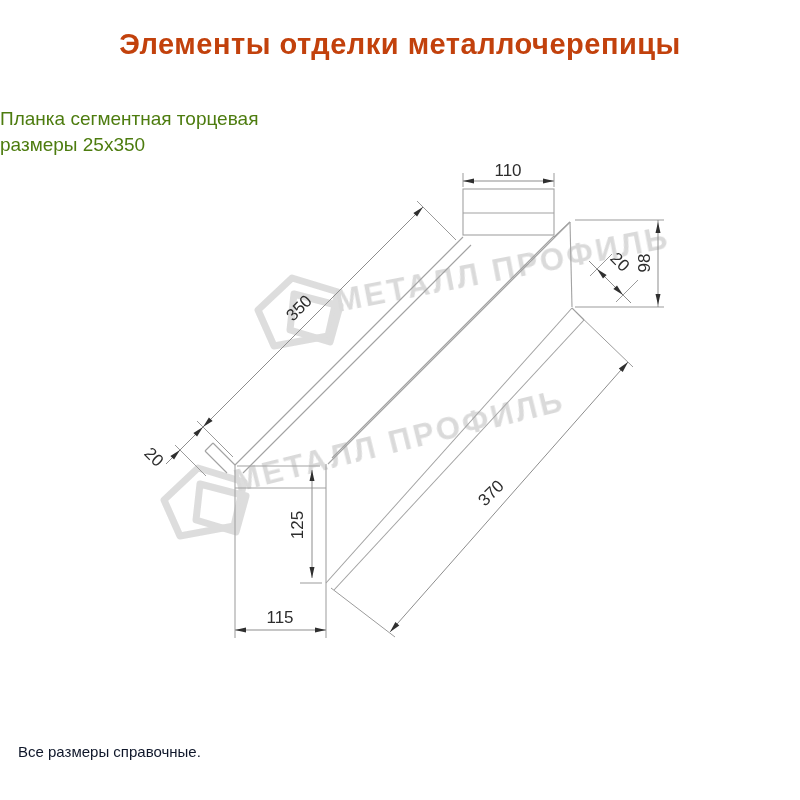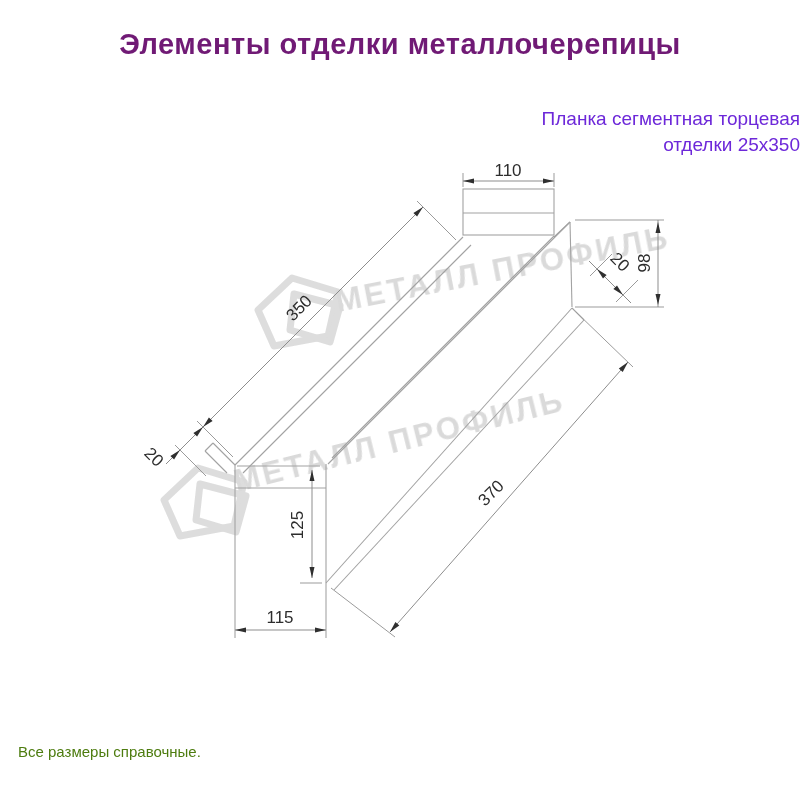--- a/index.html
+++ b/index.html
@@ -1,43 +1,43 @@
 <!DOCTYPE html>
 <html><head>
 <meta charset="utf-8">
 <style>
   html,body{margin:0;padding:0;background:#ffffff;}
   #page{position:relative;width:800px;height:800px;background:#ffffff;overflow:hidden;
         font-family:"Liberation Sans",sans-serif;}
   .title{position:absolute;top:28px;left:0;width:800px;text-align:center;
-         font-size:29px;font-weight:bold;color:#701a75;letter-spacing:0.5px;}
-  .subtitle{position:absolute;top:106px;left:0;width:800px;text-align:right;
-            font-size:19px;line-height:26px;color:#6d28d9;}
-  .footer{position:absolute;left:18px;font-size:15px;color:#4d7c0f;}
+         font-size:29px;font-weight:bold;color:#c2410c;letter-spacing:0.5px;}
+  .subtitle{position:absolute;top:106px;left:0;width:800px;text-align:left;
+            font-size:19px;line-height:26px;color:#4d7c0f;}
+  .footer{position:absolute;left:18px;font-size:15px;color:#0f172a;}
   .footer.l1{top:743px;}
   .footer.l2{top:765px;}
   svg{position:absolute;top:0;left:0;}
   .shape{stroke:#a2a2a2;stroke-width:1.1;fill:none;}
   .dimline{stroke:#8d8d8d;stroke-width:1;fill:none;}
   .extline{stroke:#9b9b9b;stroke-width:1;fill:none;}
   .arrow{fill:#2f2f2f;stroke:none;}
   .dim{font-size:17px;fill:#2d2d2d;}
   .wm-text{font-size:31px;font-weight:bold;fill:#d6d6d6;letter-spacing:3px;}
   .wm-logo{stroke:#dadada;stroke-width:7;fill:none;stroke-linejoin:round;}
 </style>
 </head>
 <body>
 
 <div id="page">
 
   <div class="title">Элементы отделки металлочерепицы</div>
 
   <div class="subtitle">
     <div>Планка сегментная торцевая</div>
-    <div>отделки 25x350</div>
+    <div>размеры 25x350</div>
   </div>
 
   <svg width="800" height="800" viewBox="0 0 800 800">
 
     <g opacity="0.9">
       <g class="wm-logo" transform="translate(250,272)">
         <path d="M8,38 L42,6 L88,20 L78,64 L24,74 Z"></path>
         <path d="M44,22 L90,34 L80,70 L40,58 Z"></path>
       </g>
       <text class="wm-text" transform="translate(338,312) rotate(-11)">МЕТАЛЛ ПРОФИЛЬ</text>

